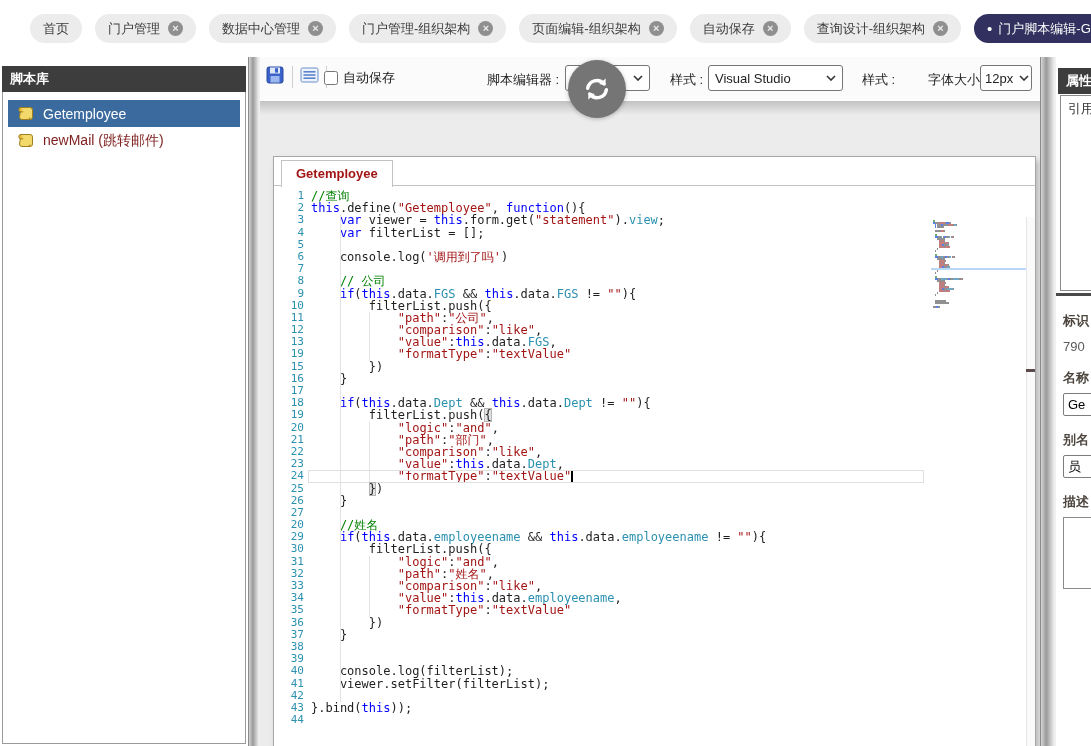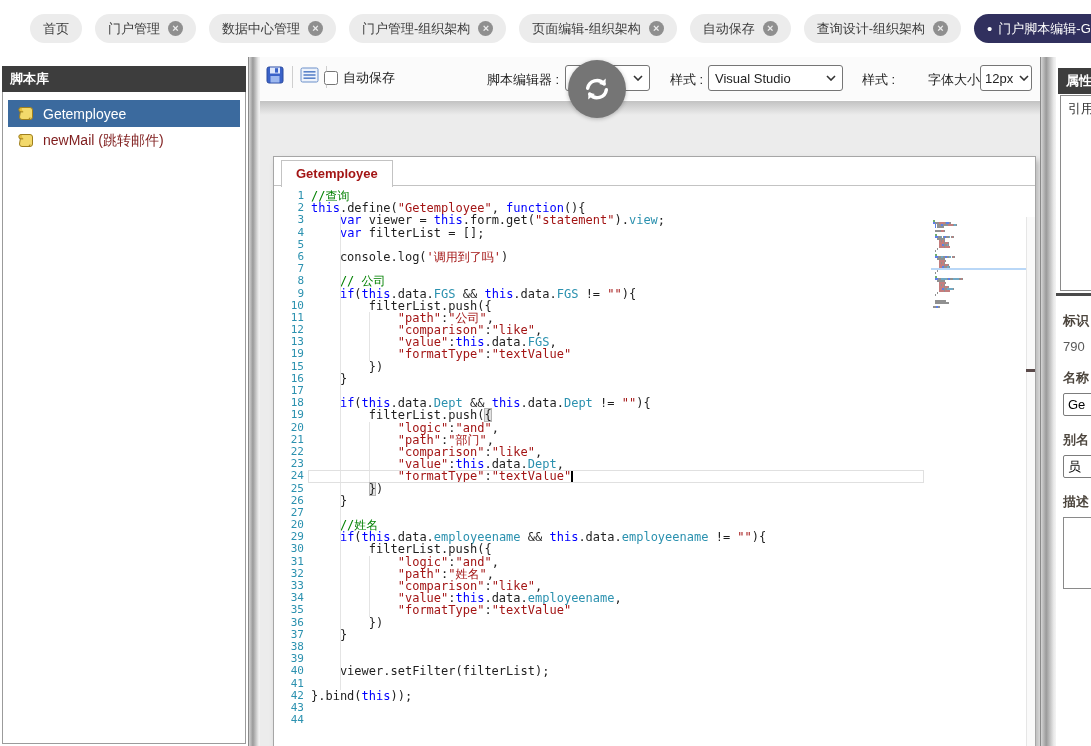--- a/index.html
+++ b/index.html
@@ -277,20 +277,21 @@
               <div class="code-line"><i class="guide" style="left: 28.9px;"></i><span class="tk-p">        filterList.push({</span></div>
               <div class="code-line"><i class="guide" style="left: 28.9px;"></i><i class="guide" style="left: 57.8px;"></i><span class="tk-p">            </span><span class="tk-s">"logic"</span><span class="tk-p">:</span><span class="tk-s">"and"</span><span class="tk-p">,</span></div>
               <div class="code-line"><i class="guide" style="left: 28.9px;"></i><i class="guide" style="left: 57.8px;"></i><span class="tk-p">            </span><span class="tk-s">"path"</span><span class="tk-p">:</span><span class="tk-s">"姓名"</span><span class="tk-p">,</span></div>
               <div class="code-line"><i class="guide" style="left: 28.9px;"></i><i class="guide" style="left: 57.8px;"></i><span class="tk-p">            </span><span class="tk-s">"comparison"</span><span class="tk-p">:</span><span class="tk-s">"like"</span><span class="tk-p">,</span></div>
               <div class="code-line"><i class="guide" style="left: 28.9px;"></i><i class="guide" style="left: 57.8px;"></i><span class="tk-p">            </span><span class="tk-s">"value"</span><span class="tk-p">:</span><span class="tk-k">this</span><span class="tk-p">.data.</span><span class="tk-t">employeename</span><span class="tk-p">,</span></div>
               <div class="code-line"><i class="guide" style="left: 28.9px;"></i><i class="guide" style="left: 57.8px;"></i><span class="tk-p">            </span><span class="tk-s">"formatType"</span><span class="tk-p">:</span><span class="tk-s">"textValue"</span></div>
               <div class="code-line"><i class="guide" style="left: 28.9px;"></i><span class="tk-p">        })</span></div>
               <div class="code-line"><i class="guide" style="left: 28.9px;"></i><span class="tk-p">    }</span></div>
               <div class="code-line"><i class="guide" style="left: 28.9px;"></i></div>
               <div class="code-line"><i class="guide" style="left: 28.9px;"></i></div>
+              <div class="code-line"><i class="guide" style="left: 28.9px;"></i><span class="tk-p">    console.log(filterList);</span></div>
               <div class="code-line"><i class="guide" style="left: 28.9px;"></i><span class="tk-p">    viewer.setFilter(filterList);</span></div>
               <div class="code-line"><i class="guide" style="left: 28.9px;"></i></div>
               <div class="code-line"><span class="tk-p">}.bind(</span><span class="tk-k">this</span><span class="tk-p">));</span></div>
             </div>
           <div class="minimap">
             <div class="mm-band"></div>
           <div class="mm-line">
                 <span class="mm-seg mm-c" style="width: 1.88px;"></span>
               </div>
               <div class="mm-line">

